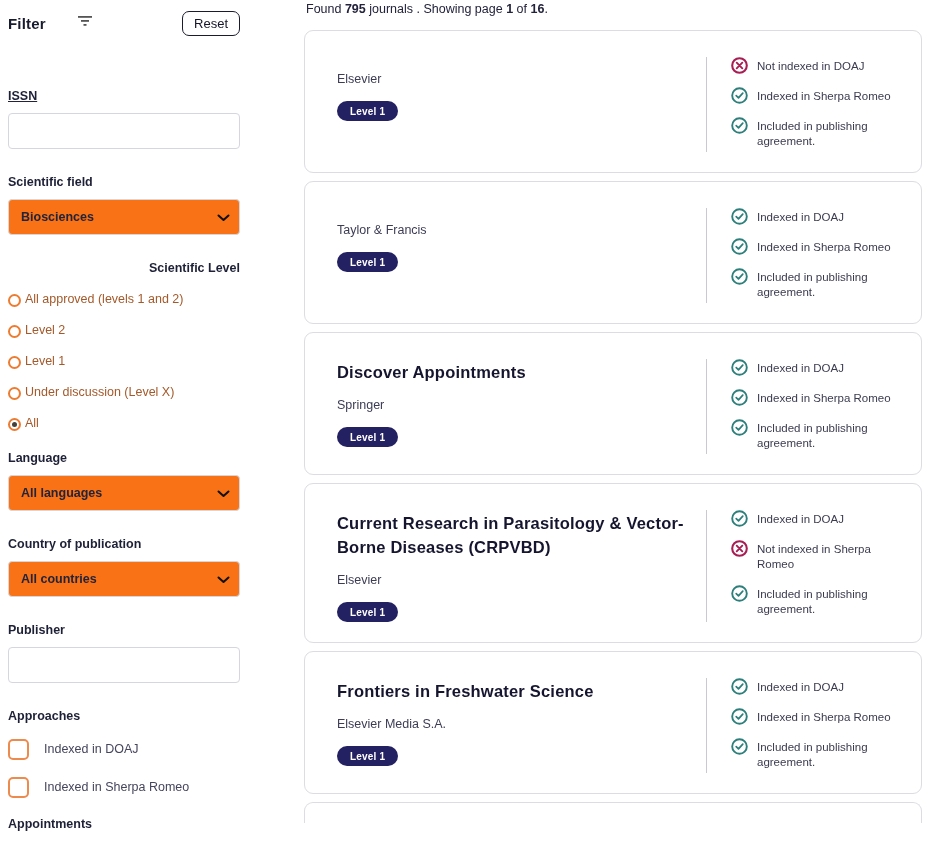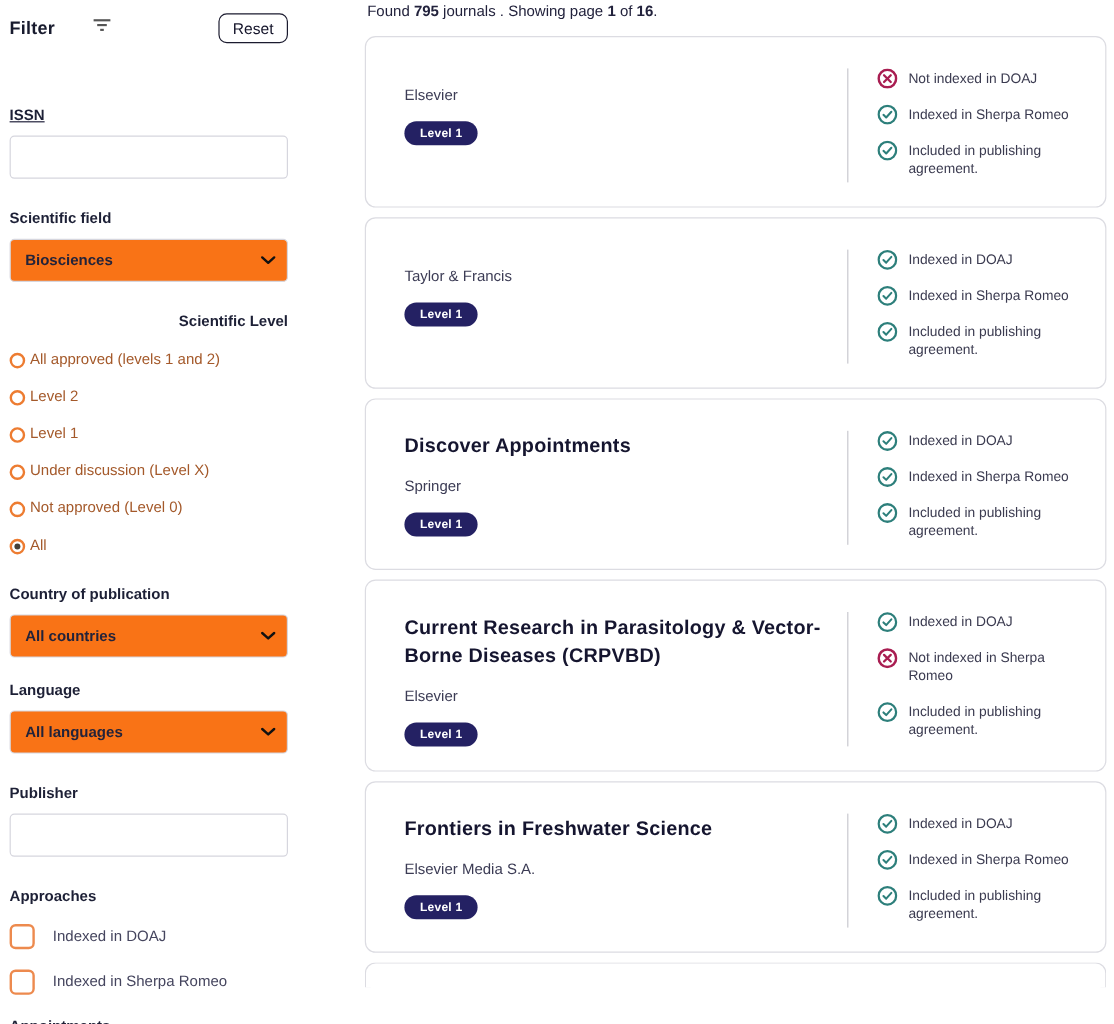--- a/index.html
+++ b/index.html
@@ -113,60 +113,56 @@
     <span class="radio-label">Level 2</span>
   </label>
         <label class="row">
     <span class="radio"></span>
     <span class="radio-label">Level 1</span>
   </label>
         <label class="row">
     <span class="radio"></span>
     <span class="radio-label">Under discussion (Level X)</span>
   </label>
-        <label class="row">
-    <span class="radio"></span>
-    <span class="radio-label">Not approved (Level 0)</span>
-  </label>
         <label class="row on">
     <span class="radio"></span>
     <span class="radio-label">All</span>
   </label>
       </div>
-  </div>
-
-  <div class="group">
-    <div class="group-label">Country of publication</div>
-    <div class="select-wrap">
-      <select>
-        <option>All countries</option>
-      </select>
-      <span class="chev">
-        <svg width="13" height="8" viewBox="0 0 13 8">
-            <path d="M1.5 1.5 L6.5 6 L11.5 1.5" fill="none" stroke="#111" stroke-width="2" stroke-linecap="round" stroke-linejoin="round"></path>
-          </svg>
-      </span>
-    </div>
   </div>
 
   <div class="group" style="margin-top:20px;">
     <div class="group-label">Language</div>
     <div class="select-wrap">
       <select>
         <option>All languages</option>
       </select>
       <span class="chev">
         <svg width="13" height="8" viewBox="0 0 13 8">
             <path d="M1.5 1.5 L6.5 6 L11.5 1.5" fill="none" stroke="#111" stroke-width="2" stroke-linecap="round" stroke-linejoin="round"></path>
           </svg>
       </span>
     </div>
   </div>
 
   <div class="group">
+    <div class="group-label">Country of publication</div>
+    <div class="select-wrap">
+      <select>
+        <option>All countries</option>
+      </select>
+      <span class="chev">
+        <svg width="13" height="8" viewBox="0 0 13 8">
+            <path d="M1.5 1.5 L6.5 6 L11.5 1.5" fill="none" stroke="#111" stroke-width="2" stroke-linecap="round" stroke-linejoin="round"></path>
+          </svg>
+      </span>
+    </div>
+  </div>
+
+  <div class="group">
     <div class="group-label">Publisher</div>
     <input class="text-input" type="text" value="" style="">
   </div>
 
   <div class="group">
     <div class="group-label" style="margin-bottom:14px;">Approaches</div>
     <div class="opt-rows checks" id="approach-options">
         <label class="row">
     <span class="checkbox"></span>
     <span class="check-label">Indexed in DOAJ</span>

